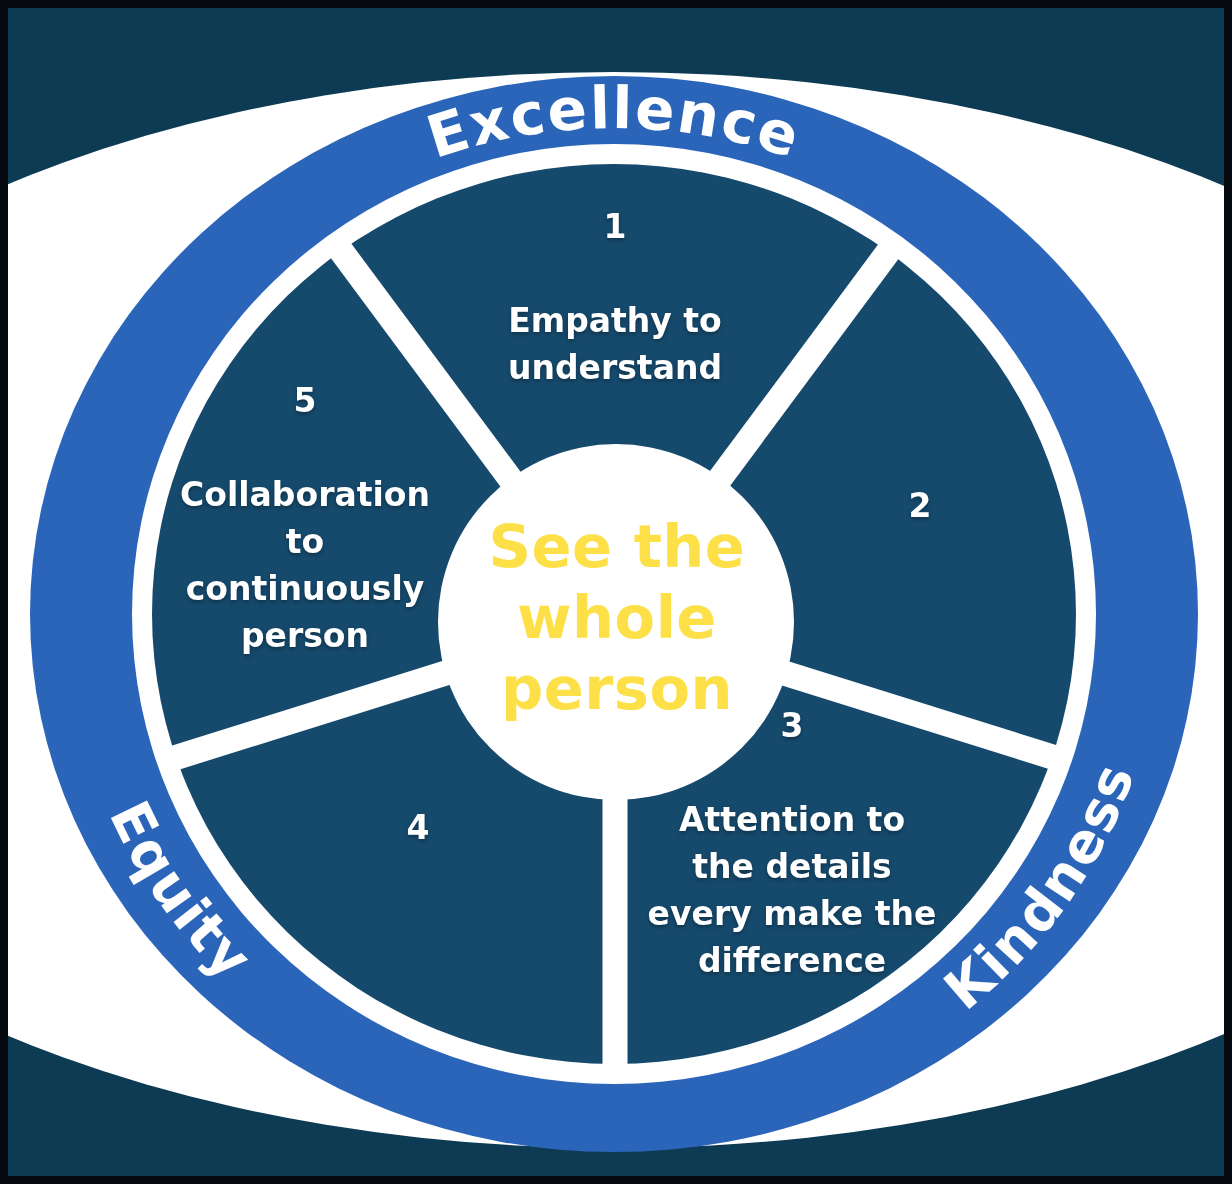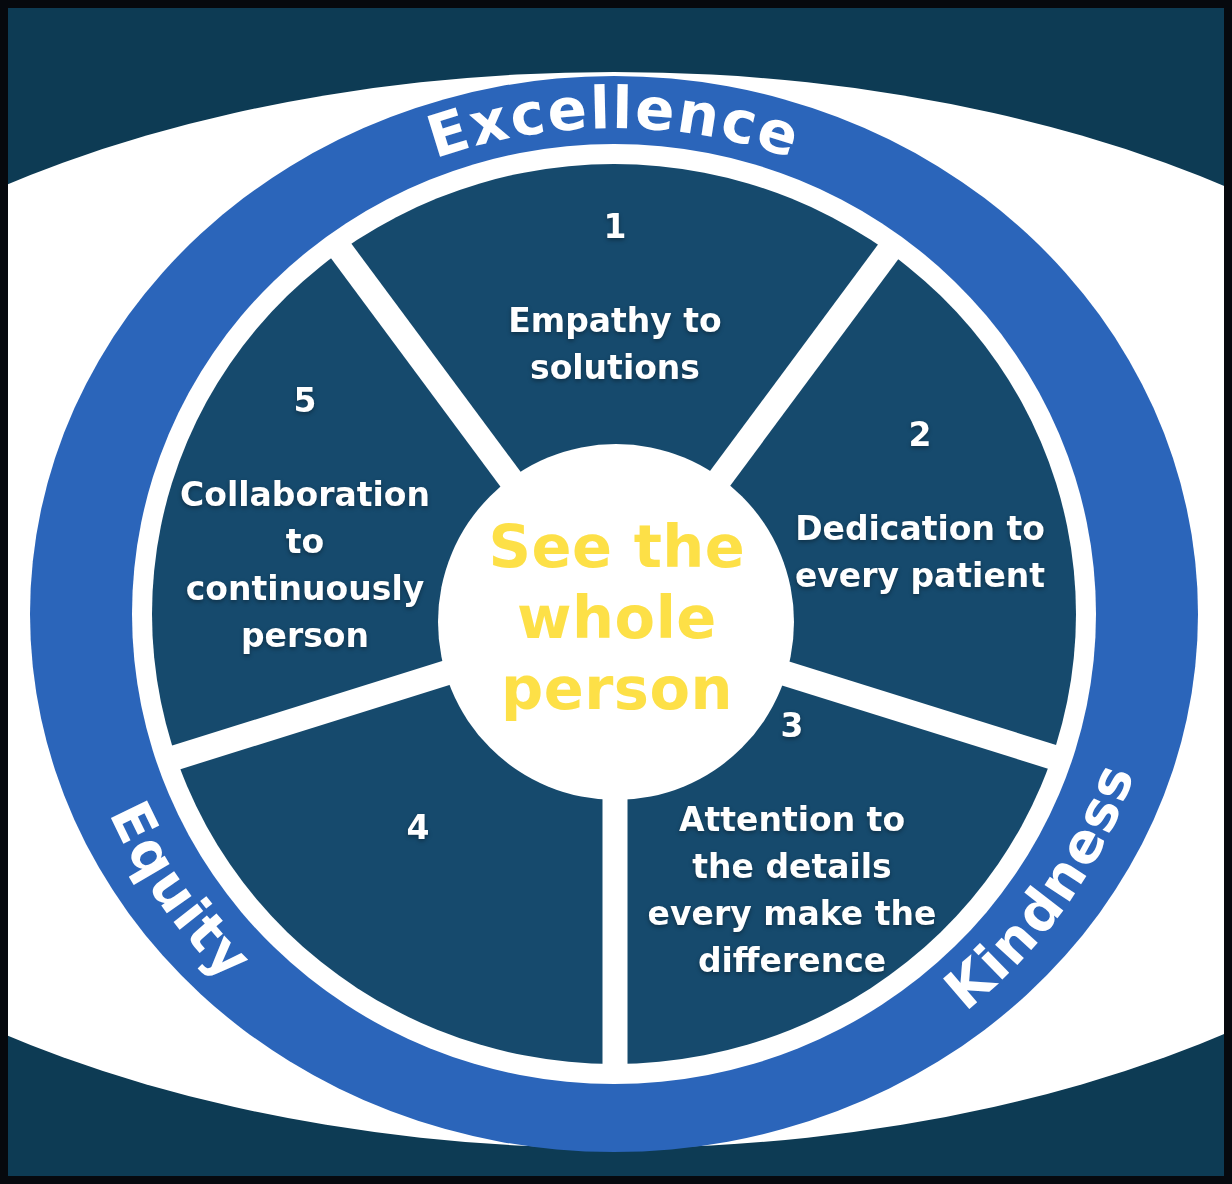--- a/index.html
+++ b/index.html
@@ -81,27 +81,25 @@
     <text class="ring-word" font-size="55">
       <textPath href="#arc-bottom-left" startOffset="37%" text-anchor="middle">Equity</textPath>
     </text>
 
     <rect x="0" y="0" width="1232" height="1184" fill="none" stroke-width="16" stroke="#06090e"></rect>
   </svg>
 
   <div class="overlay seg-label" style="left:615px; top:297px;">
     <span class="seg-num">1</span>
     <span class="seg-text">Empathy to
-solutions</span>
+understand</span>
   </div>
 
   <div class="overlay seg-label" style="left:920px; top:505px;">
     <span class="seg-num">2</span>
-    <span class="seg-text">Dedication to
-every patient</span>
   </div>
 
   <div class="overlay seg-label" style="left:792px; top:843px;">
     <span class="seg-num">3</span>
     <span class="seg-text">Attention to
 the details
 every make the
 difference</span>
   </div>
 

